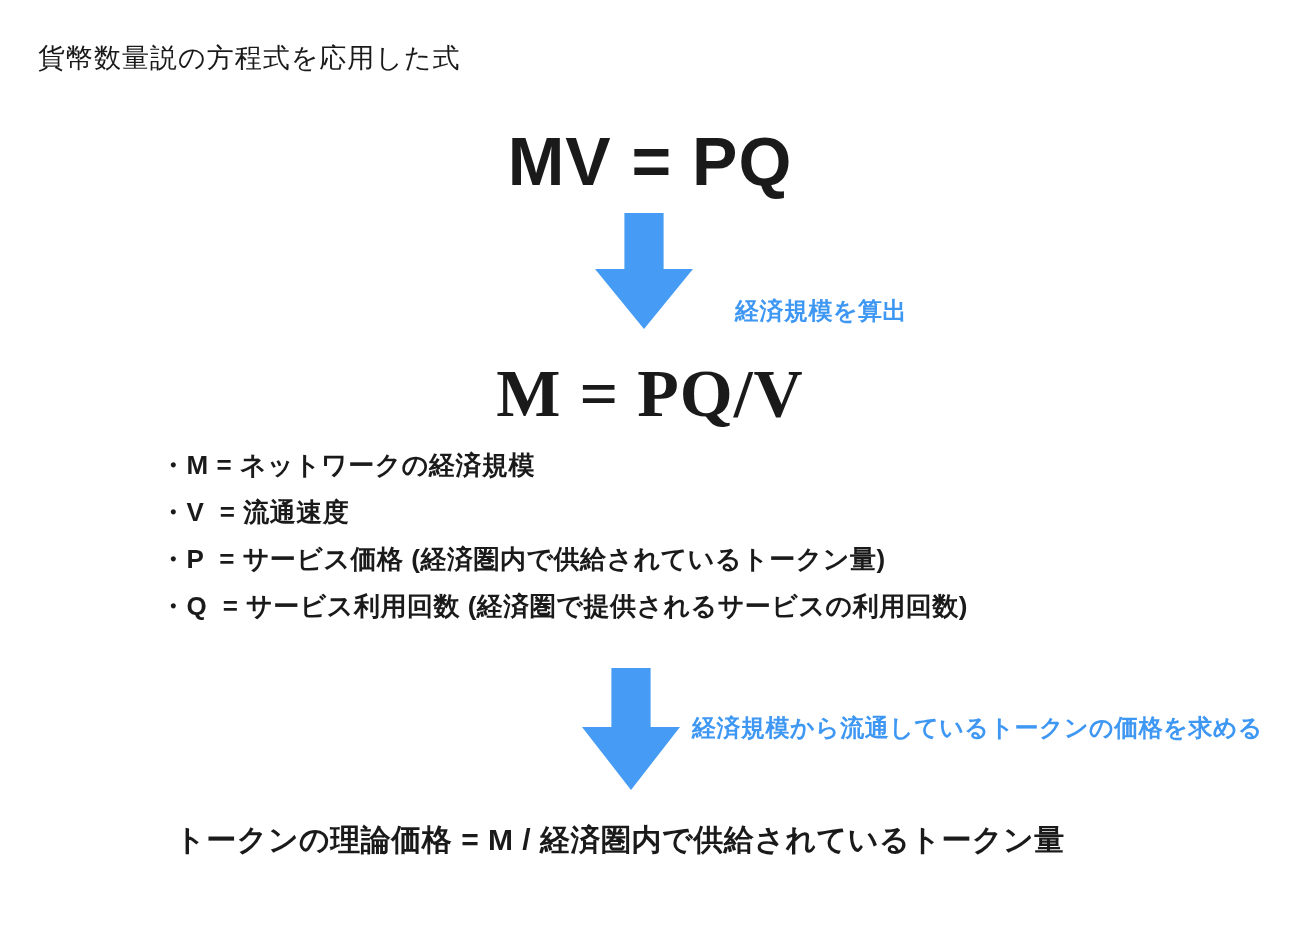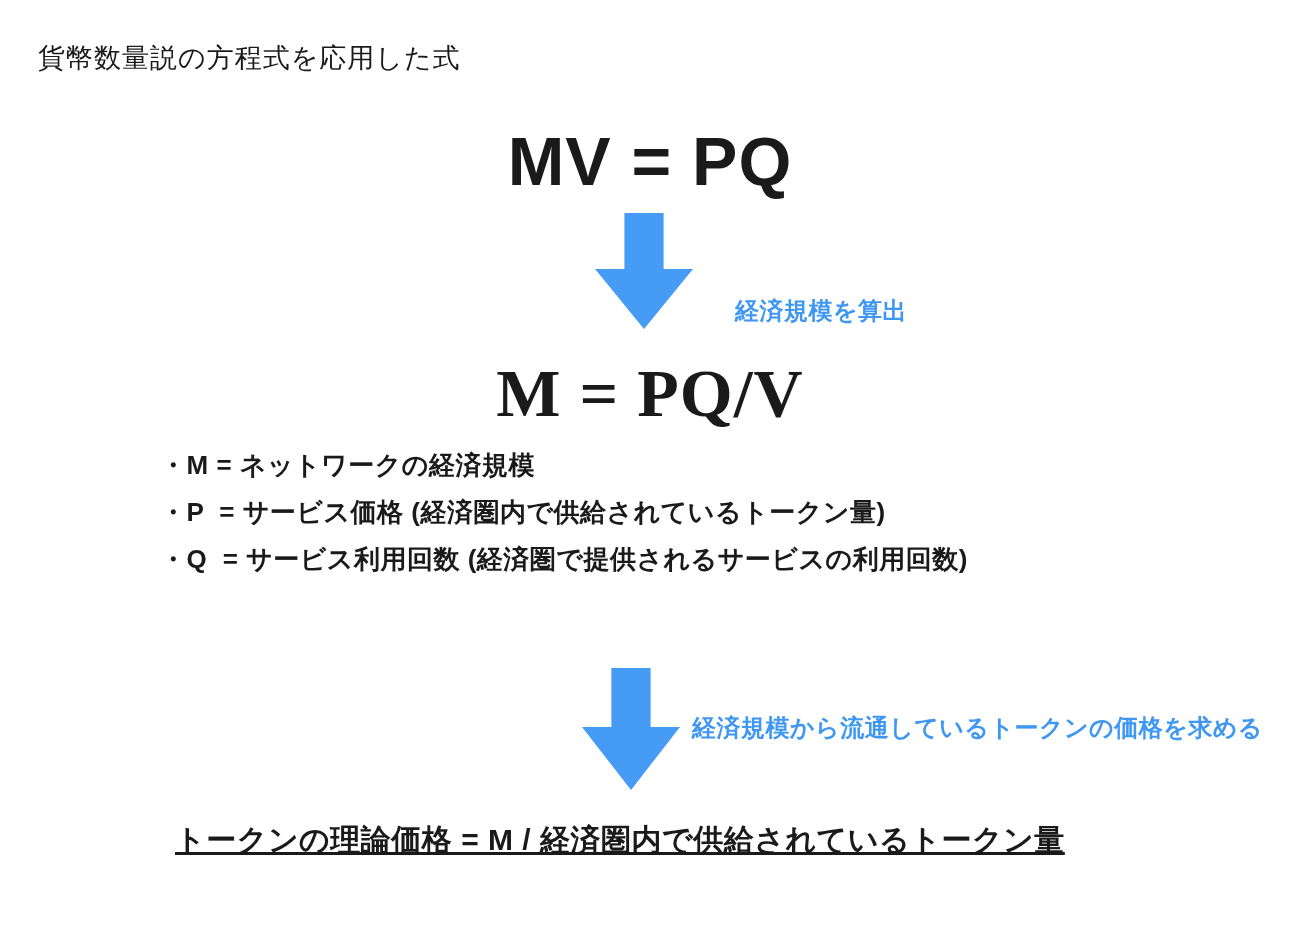--- a/index.html
+++ b/index.html
@@ -46,21 +46,20 @@
     font-size: 68px;
     font-family: Liberation Serif, serif;
   }
   .formula-bottom {
     left: 175px;
     width: auto;
     text-align: left;
     top: 820px;
     font-size: 30px;
     letter-spacing: 0.5px;
-    text-decoration: underline;
   }
   .arrow-shape {
     position: absolute;
     color: var(--arrow, #469bf5);
     display: block;
   }
   .arrow1-shape {
     left: 595px;
     top: 213px;
     width: 98px;
@@ -119,20 +118,21 @@
     <svg class="arrow-shape arrow1-shape" viewBox="0 0 100 118" preserveAspectRatio="none" aria-hidden="true">
       <polygon points="30,0 70,0 70,57 100,57 50,118 0,57 30,57" fill="currentColor"></polygon>
     </svg>
     <span class="arrow-label arrow1-label">経済規模を算出</span>
   </div>
 
   <div class="formula formula-mid">M = PQ/V</div>
 
   <ul class="definitions">
     <li>・M = ネットワークの経済規模</li>
+    <li>・V  = 流通速度</li>
     <li>・P  = サービス価格 (経済圏内で供給されているトークン量)</li>
     <li>・Q  = サービス利用回数 (経済圏で提供されるサービスの利用回数)</li>
   </ul>
 
   <div>
     <svg class="arrow-shape arrow2-shape" viewBox="0 0 100 118" preserveAspectRatio="none" aria-hidden="true">
       <polygon points="30,0 70,0 70,57 100,57 50,118 0,57 30,57" fill="currentColor"></polygon>
     </svg>
     <span class="arrow-label arrow2-label">経済規模から流通しているトークンの価格を求める</span>
   </div>

